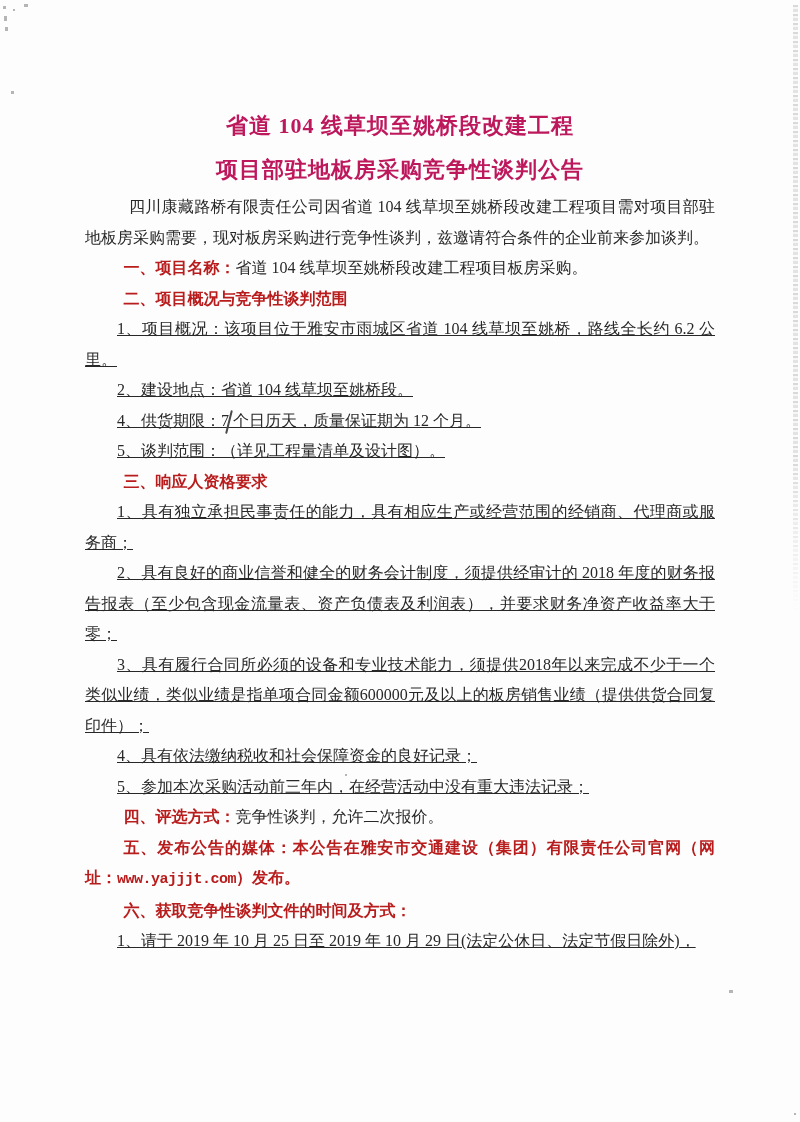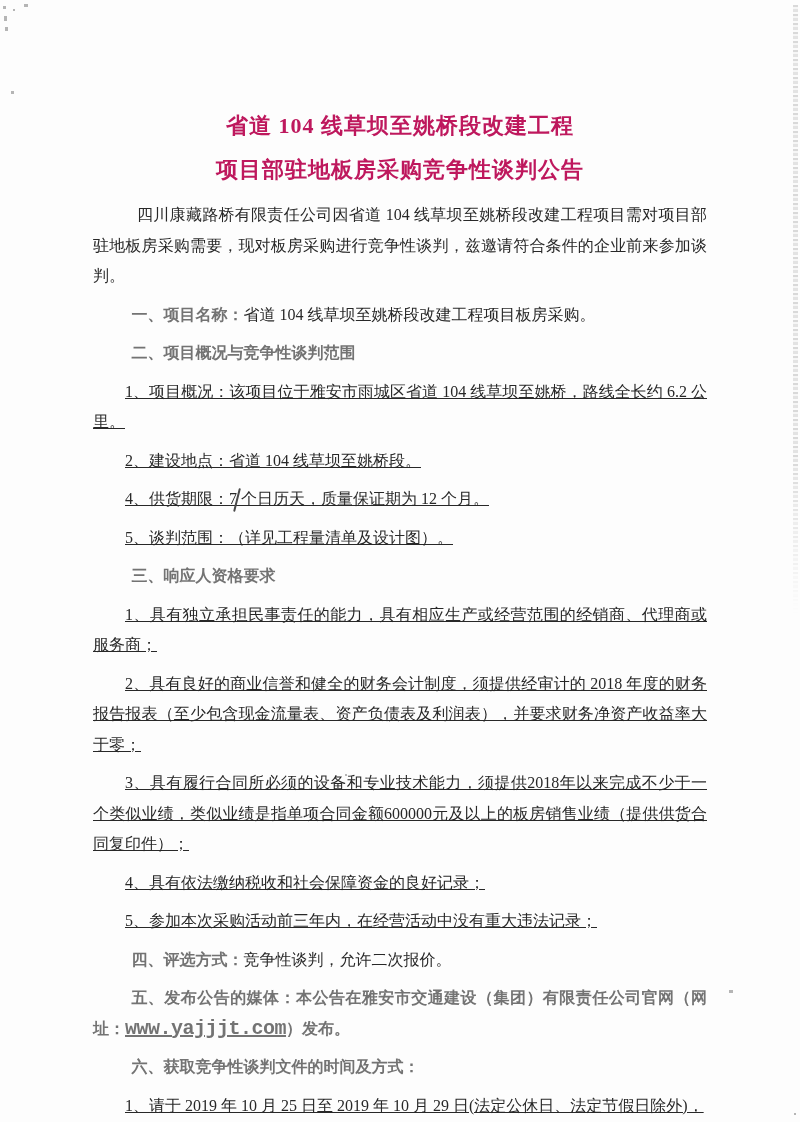--- a/index.html
+++ b/index.html
@@ -8,28 +8,28 @@
     overflow:hidden;font-family:"Liberation Serif",serif;
   }
   .content{
     position:absolute;left:85px;top:104px;width:630px;
     color:#282828;font-size:16px;line-height:30.5px;text-align:justify;
   }
   .title{
     font-size:22px;font-weight:700;text-align:center;line-height:44px;
     margin:0;color:#be185d;letter-spacing:1px;
   }
-  .content p{margin:8px;}
+  .content p{margin:0;}
   .p-intro{text-indent:2.75em;margin-top:7px;}
   .p-sec{text-indent:2.4em;}
   .p-item{text-indent:2em;text-decoration:underline;}
-  .bold{font-weight:700;color:#737373;}
+  .bold{font-weight:700;color:#b91c1c;}
   .url{
-    font-family:"Liberation Mono",monospace;text-decoration:underline;
-    font-size:20px;font-weight:700;letter-spacing:-0.5px;
+    font-family:"Liberation Mono",monospace;
+    font-size:15px;font-weight:700;letter-spacing:-0.5px;
   }
   .p-rel{position:relative;}
   .slash-mark{
     position:absolute;left:143px;top:4px;width:2px;height:24px;
     background:#4a4a4a;transform:rotate(14deg);border-radius:1px;
   }
   .speck{position:absolute;background:#b5b5b5;}
   #sp1{left:3px;top:6px;width:3px;height:3px;}
   #sp2{left:4px;top:16px;width:3px;height:5px;}
   #sp3{left:5px;top:27px;width:3px;height:4px;}

